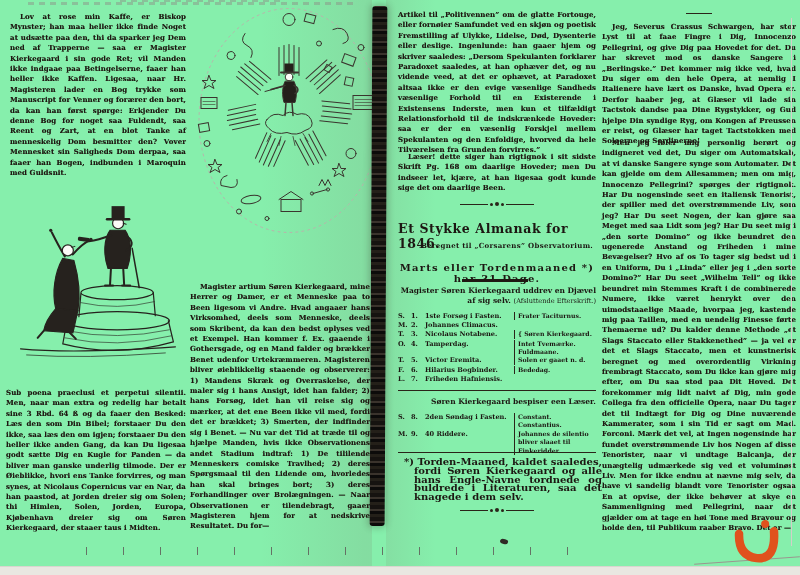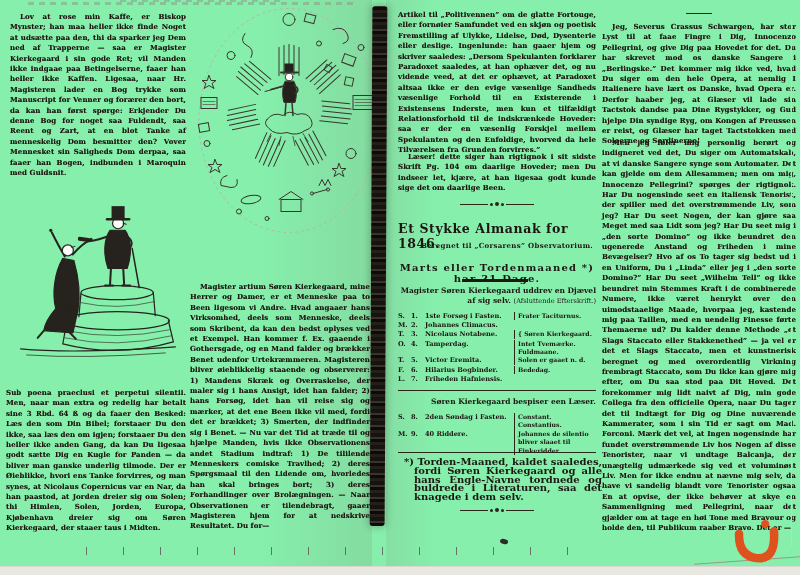--- a/index.html
+++ b/index.html
@@ -158,21 +158,21 @@
       <circle cx="46" cy="208" r="2.5"></circle>
         <circle cx="74" cy="215" r="2"></circle>
     </g>
   </svg>
 
   <div class="fr first-indent" style="left:190px;top:282px;width:180px;">Magister artium Søren Kierkegaard, mine Herrer og Damer, er et Menneske paa to Been ligesom vi Andre. Hvad angaaer hans Virksomhed, deels som Menneske, deels som Skribent, da kan den bedst oplyses ved et Exempel. Han kommer f. Ex. gaaende i Gothersgade, og en Mand falder og brækker Benet udenfor Urtekræmmeren. Magisteren bliver øieblikkelig staaende og observerer: 1) Mandens Skræk og Overraskelse, der maler sig i hans Ansigt, idet han falder; 2) hans Forsøg, idet han vil reise sig og mærker, at det ene Been ikke vil med, fordi det er brækket; 3) Smerten, der indfinder sig i Benet. — Nu var det Tid at træde til og hjælpe Manden, hvis ikke Observationens andet Stadium indtraf: 1) De tililende Menneskers comiske Travlhed; 2) deres Spørgsmaal til den Lidende om, hvorledes han skal bringes bort; 3) deres Forhandlinger over Brolægningen. — Naar Observationen er tilendebragt, gaaer Magisteren hjem for at nedskrive Resultatet. Du for—</div>
 
   <div class="fold"></div>
 
   <div class="fr" style="left:398px;top:10px;width:198px;">Artikel til „Politivennen” om de glatte Fortouge, eller fornøier Samfundet ved en skjøn og poetisk Fremstilling af Ulykke, Lidelse, Død, Dysenterie eller deslige. Ingenlunde: han gaaer hjem og skriver saaledes: „Dersom Spekulanten forklarer Paradoxet saaledes, at han ophæver det, og nu vidende veed, at det er ophævet, at Paradoxet altsaa ikke er den evige væsenlige Sandheds væsenlige Forhold til en Existerende i Existensens Inderste, men kun et tilfældigt Relationsforhold til de indskrænkede Hoveder: saa er der en væsenlig Forskjel mellem Spekulanten og den Enfoldige, hvorved da hele Tilværelsen fra Grunden forvirres.”</div>
-  <div class="fr first-indent" style="left:398px;top:152px;width:198px;">Læser! dette siger han rigtignok i sit sidste Skrift Pg. 104 om daarlige Hoveder; men Du indseer let, kjære, at han ligesaa godt kunde sige det om daarlige Been.</div>
+  <div class="fr first-indent" style="left:398px;top:152px;width:198px;">Læser! dette siger han rigtignok i sit sidste Skrift Pg. 168 om daarlige Hoveder; men Du indseer let, kjære, at han ligesaa godt kunde sige det om daarlige Been.</div>
 
   <div class="orn" style="left:398px;top:202px;width:198px;">
     <span class="bar"></span>
       <span class="dot"></span>
       <span class="dot big"></span>
       <span class="dot"></span>
       <span class="bar"></span>
   </div>
 
   <div class="alm-title" style="left:398px;top:221px;width:198px;">Et Stykke Almanak for 1846.</div>

